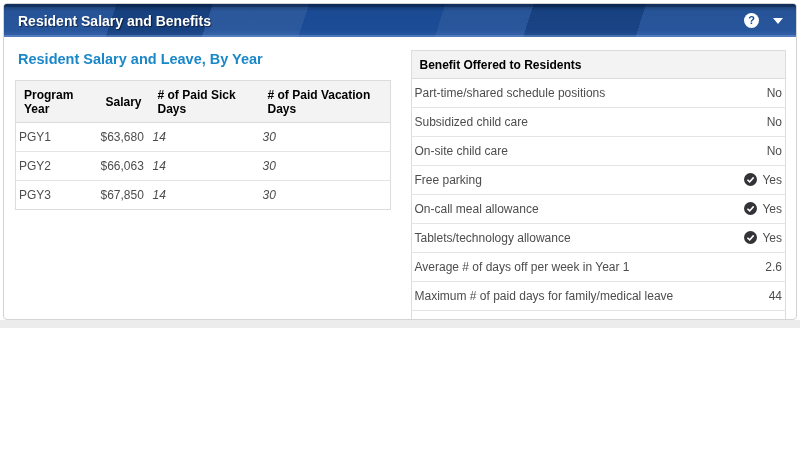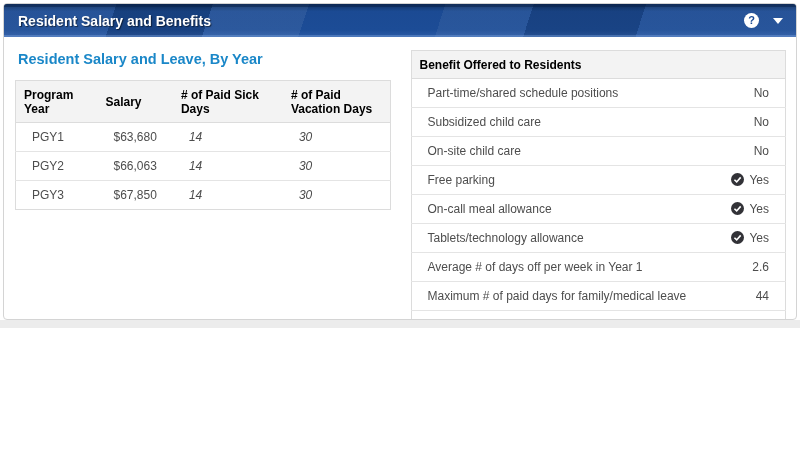--- a/index.html
+++ b/index.html
@@ -96,21 +96,21 @@
   th {
     background: #f3f3f3;
     color: #000000;
     font-size: 12px;
     font-weight: bold;
     text-align: left;
     padding: 7px 8px 6px 8px;
     border-bottom: 1px solid #dcdcdc;
   }
   td {
-    padding: 7px 16px;
+    padding: 7px 3px;
     border-bottom: 1px solid #e4e4e4;
     margin-top: 11px;
   }
   tbody tr:last-child td { border-bottom: none; }
   td.center { text-align: left; font-style: italic; }
   td.value {
     text-align: right;
     white-space: nowrap;
   }
   .check-icon {

